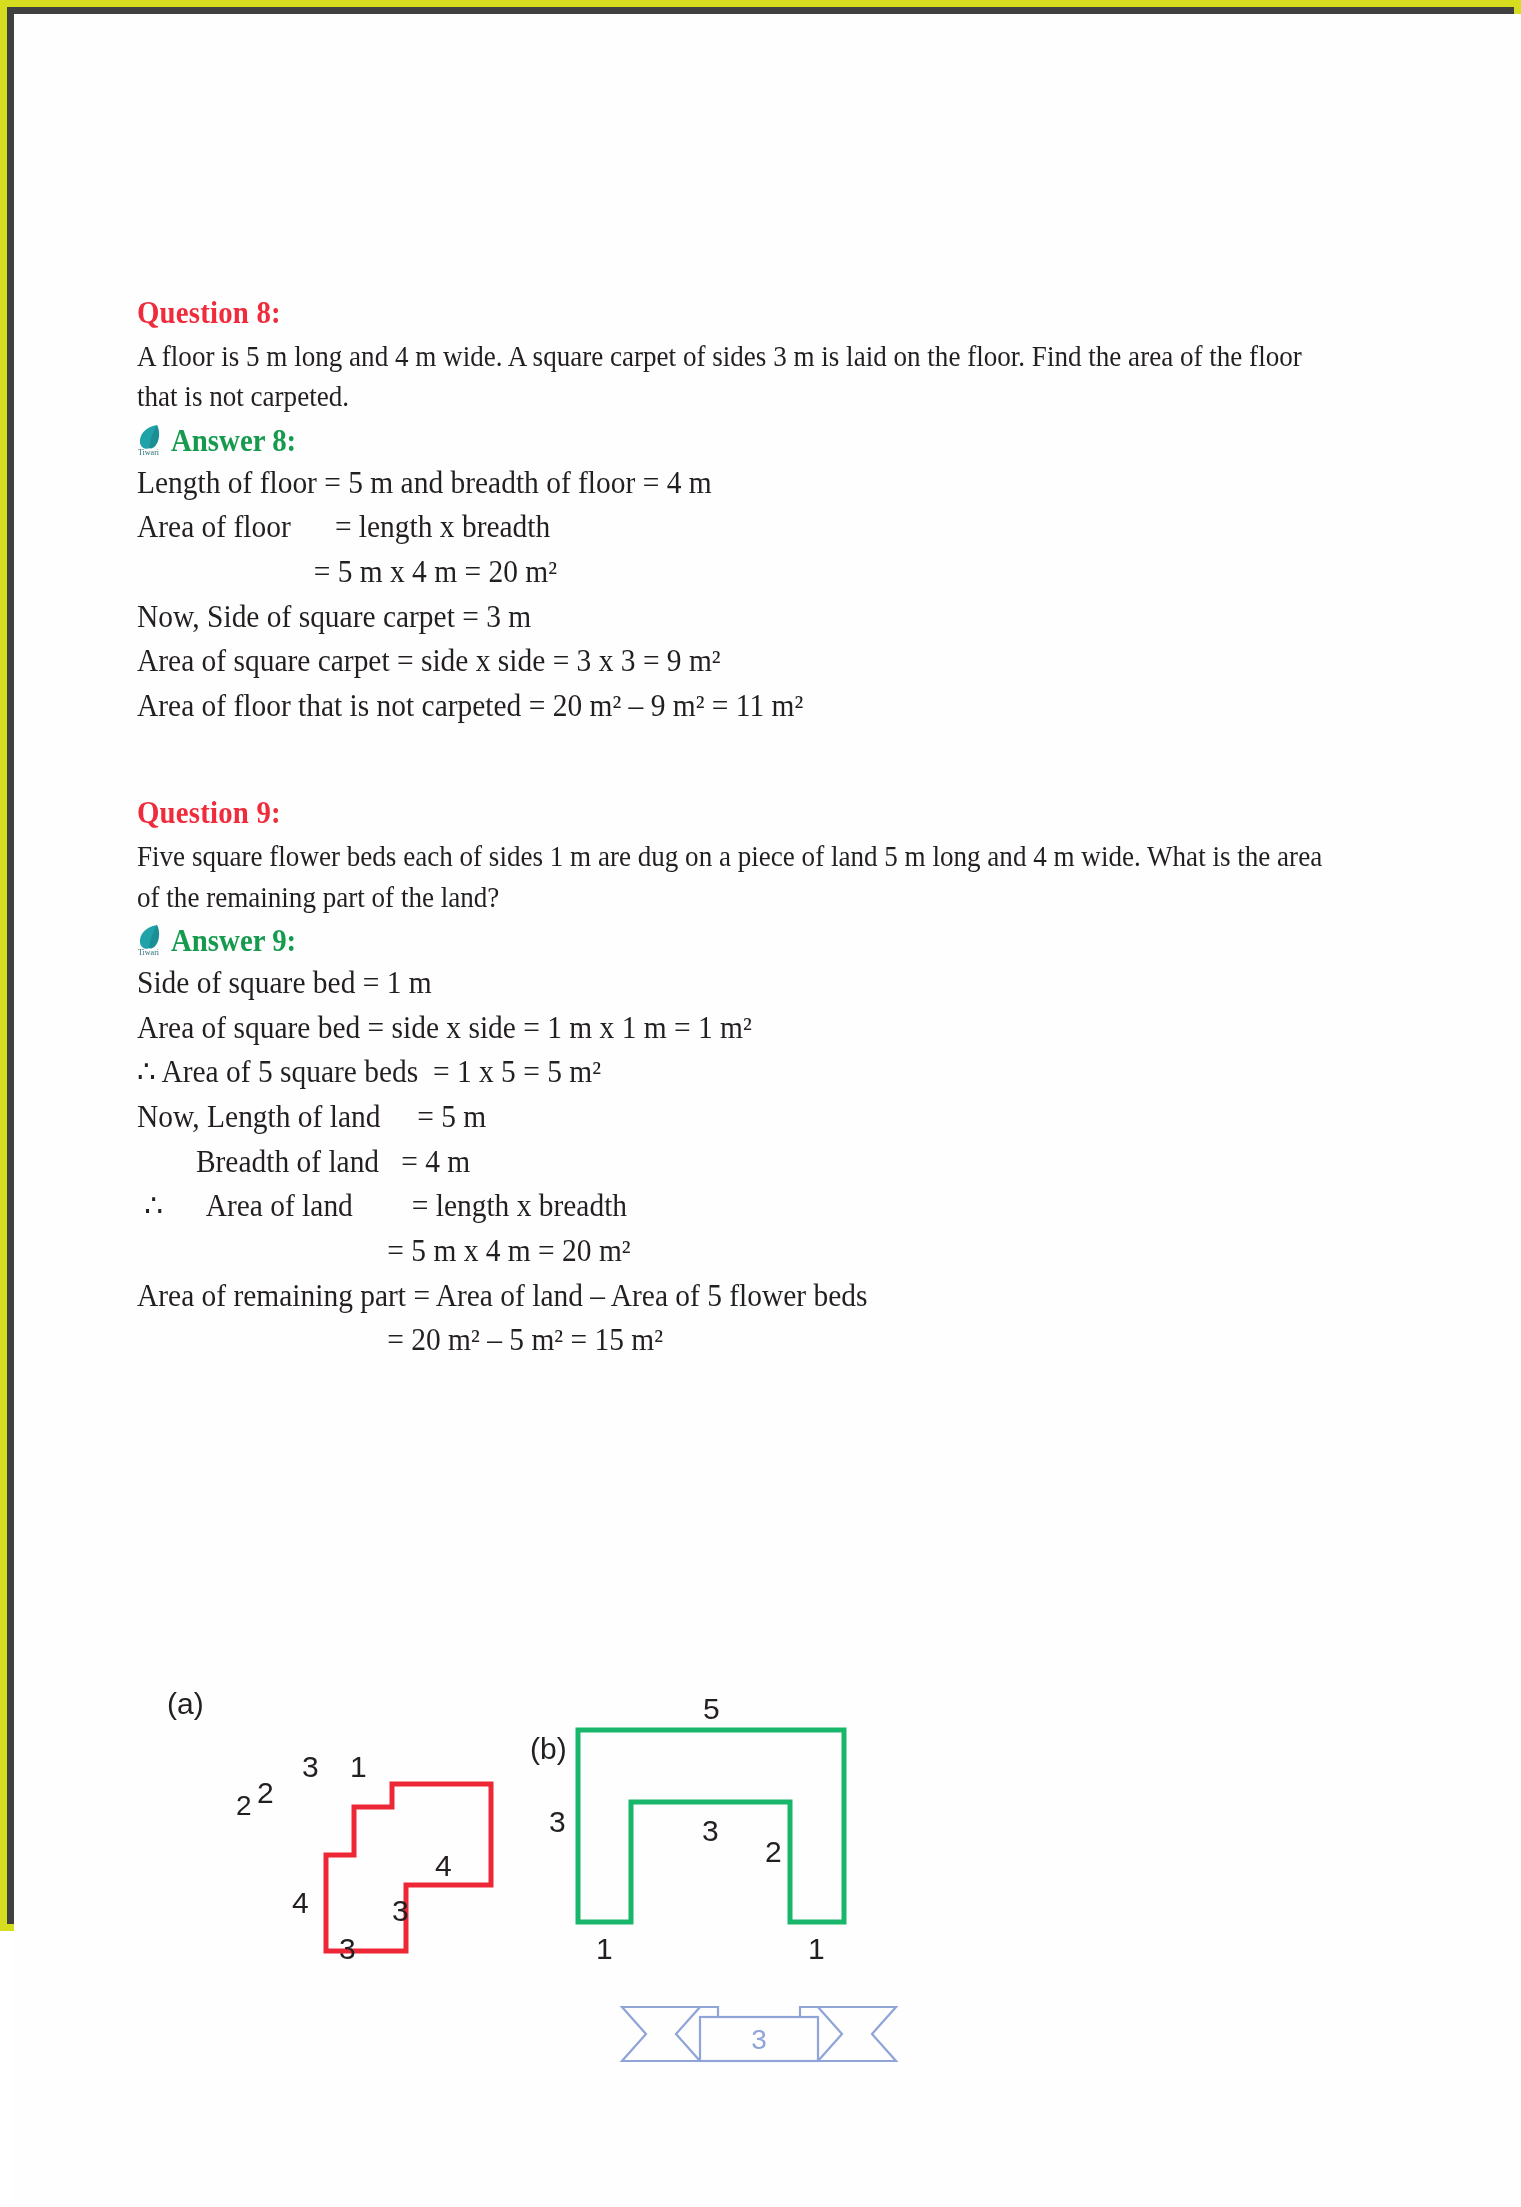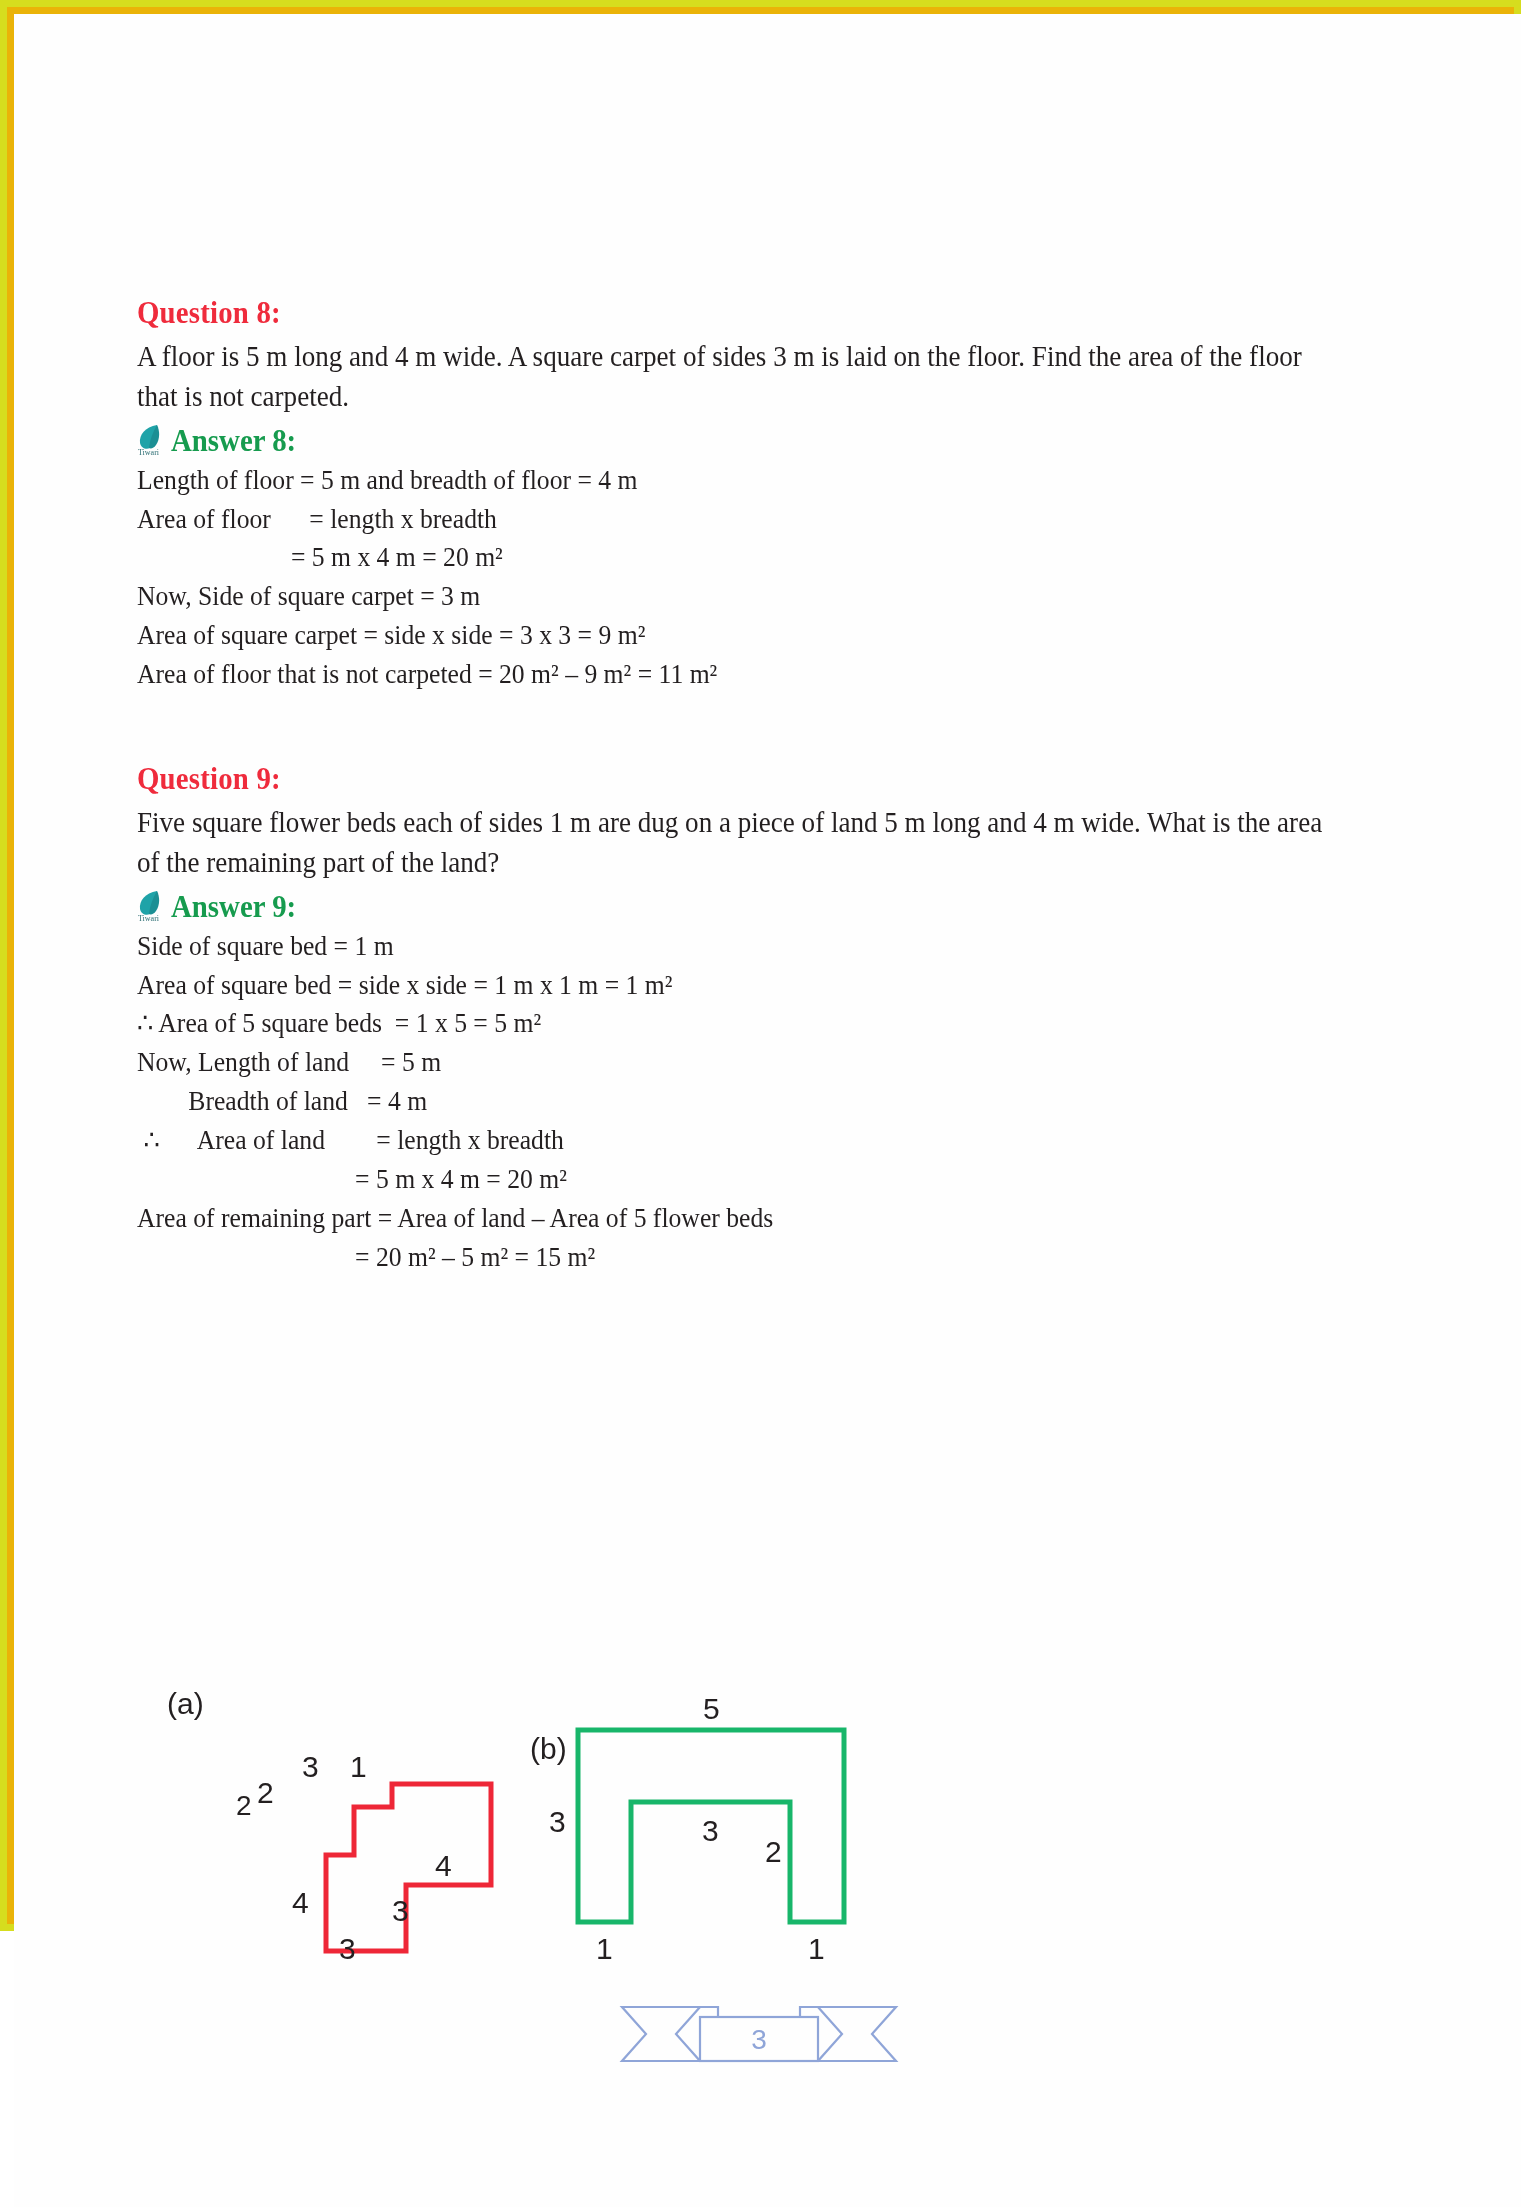--- a/index.html
+++ b/index.html
@@ -6,21 +6,21 @@
   body{
     width:1521px;height:2207px;
     background:#ffffff;
     font-family:"Liberation Serif", serif;
     overflow:hidden;
   }
   .page-frame{
     position:absolute;left:0;top:0;width:1521px;height:1931px;
     box-sizing:border-box;
     border:7px solid #d6dd1e;
-    background:#eab308;
+    background:#404040;
   }
   .paper{
     position:absolute;left:7px;top:7px;
     width:1507px;height:2193px;
     background:#fefefe;
     overflow:hidden;
   }
   
   .content{
     position:absolute;
@@ -59,21 +59,21 @@
     font-family:"Liberation Serif", serif;
     transform:scaleX(0.93);
     transform-origin:left center;
     line-height:1.1;
   }
   .a-lines{
     margin:2px 0 0 0;
     padding:0;
     list-style:none;
     color:#231f20;
-    font-size:27px;
+    font-size:31px;
     line-height:1.44;
   }
   .a-lines li{
     white-space:pre;
     transform:scaleX(0.95);
     transform-origin:left center;
   }
   .sp-block{height:66px;}
   .sp-block2{height:70px;}
   

